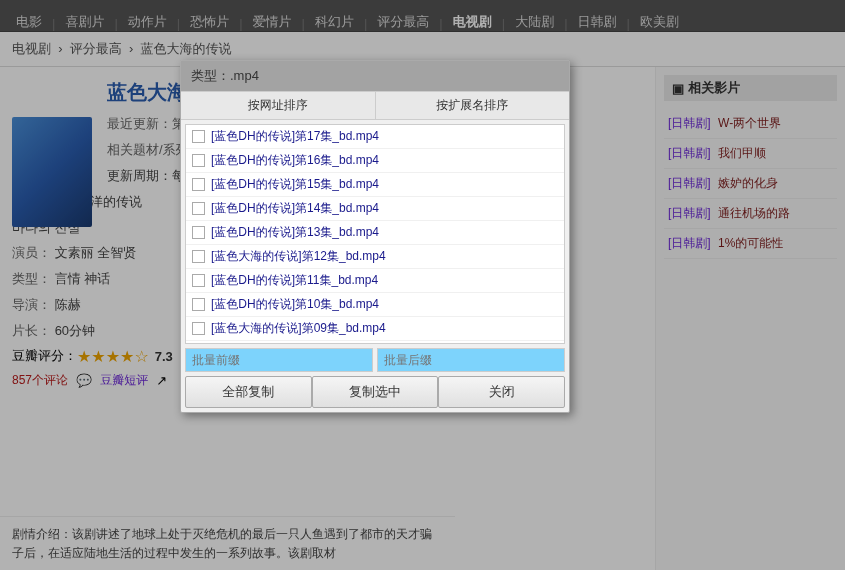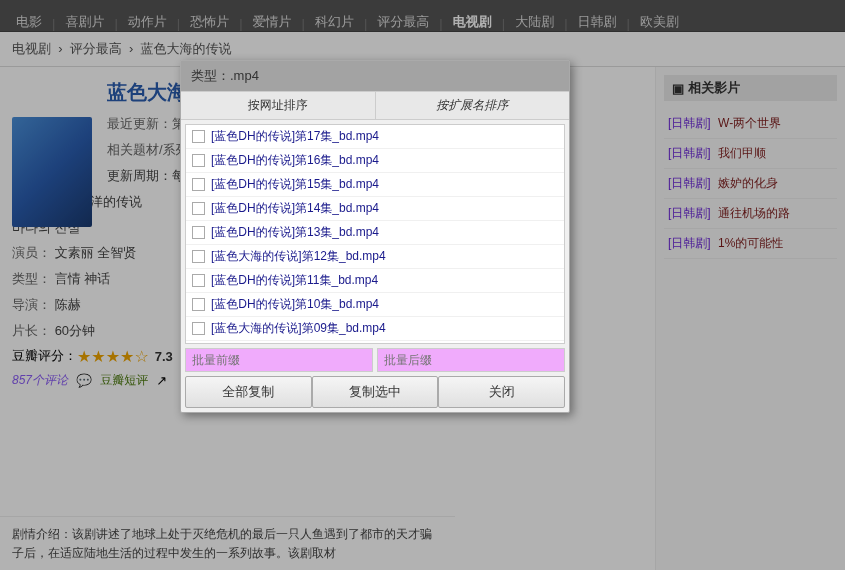--- a/index.html
+++ b/index.html
@@ -170,21 +170,21 @@
       flex: 1;
       padding: 5px 4px;
       text-align: center;
       font-size: 12px;
       border: none;
       background: transparent;
       cursor: pointer;
       color: #333;
       border-right: 1px solid #ccc;
     }
-    .sort-btn:last-child { border-right: none; font-style: italic; }
+    .sort-btn:last-child { border-right: none; }
 
     
     .file-list-container {
       background: #fff;
       border: 1px solid #ccc;
       margin: 4px;
       height: 220px;
       overflow-y: scroll;
     }
     .file-item {
@@ -215,21 +215,21 @@
     .batch-row {
       display: flex;
       margin: 4px;
       gap: 4px;
     }
     .batch-input {
       flex: 1;
       padding: 4px 6px;
       font-size: 12px;
       border: 1px solid #ccc;
-      background: #f0abfc;
+      background: #7dd3fc;
       color: #666;
     }
 
     
     .modal-buttons {
       display: flex;
       margin: 4px;
       gap: 0;
     }
     .modal-btn {
@@ -256,22 +256,22 @@
       border-top: 1px solid #eee;
     }
 
     
     .comments-bar {
       display: flex;
       align-items: center;
       gap: 8px;
       margin-bottom: 4px;
     }
-    .comments-count { color: #8b5cf6; font-size: 12px; font-style: italic; }
-    .comments-link { color: #4d7c0f; font-size: 12px; cursor: pointer; }
+    .comments-count { color: #b91c1c; font-size: 12px; }
+    .comments-link { color: #6d28d9; font-size: 12px; cursor: pointer; }
   </style>
 </head>
 <body>
 
 <div class="top-nav">
   <span>电影</span>
   <span class="divider">|</span>
   <span>喜剧片</span>
   <span class="divider">|</span>
   <span>动作片</span>

